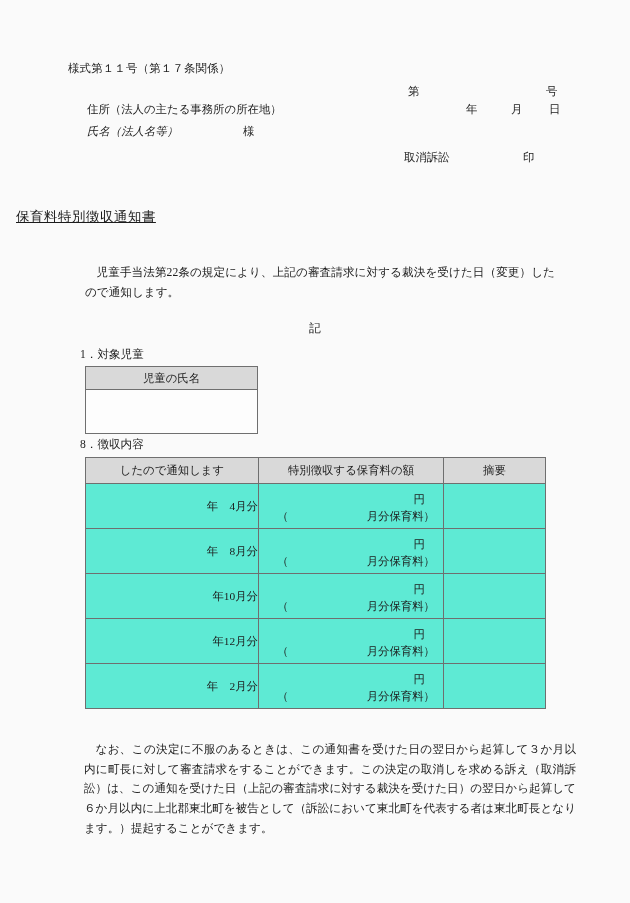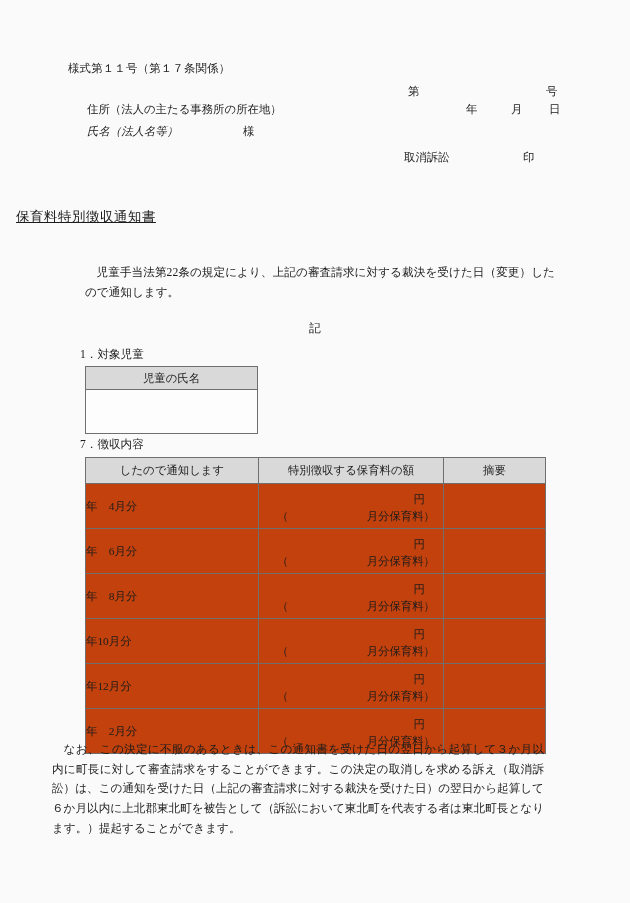--- a/index.html
+++ b/index.html
@@ -94,21 +94,21 @@
     white-space: pre;
   }
   #section-1-label { left: 80px; top: 347px; }
   #section-2-label { left: 80px; top: 437px; }
 
   
   table {
     position: absolute;
     border-collapse: collapse;
     table-layout: fixed;
-    background: #c2410c;
+    background: #5eead4;
     padding-left: 20px;
   }
   table td, table th {
     border: 1px solid #6f6f6f;
     font-weight: normal;
     font-size: 11.4px;
     padding: 0;
   }
   .hdr-cell {
     background: #d9d9d9;
@@ -139,21 +139,21 @@
   .col-date  { width: 173px; }
   .col-amt   { width: 185px; }
   .col-note  { width: 102px; }
 
   #collection-table tbody td {
     height: 44px;
     vertical-align: middle;
   }
 
   .cell-date {
-    text-align: left;
+    text-align: right;
     font-size: 11.4px;
   }
 
   .amt-inner {
     position: relative;
     height: 44px;
     width: 100%;
     box-sizing: border-box;
   }
   .amt-yen {
@@ -171,21 +171,21 @@
   .amt-paren-close {
     position: absolute;
     right: 8px;
     top: 25px;
     font-size: 11.4px;
   }
 
   
   #footer-paragraph {
     position: absolute;
-    left: 52px;
+    left: 84px;
     top: 740px;
     width: 492px;
     font-size: 11.6px;
     line-height: 1.70;
     text-align: justify;
     text-indent: 1em;
     text-justify: inter-ideograph;
   }
 </style>
 </head>
@@ -224,21 +224,21 @@
         <th class="hdr-cell">児童の氏名</th>
       </tr>
     </thead>
     <tbody>
       <tr>
         <td class="body-cell"></td>
       </tr>
     </tbody>
   </table>
 
-  <div class="section-label" id="section-2-label">7．徴収内容</div>
+  <div class="section-label" id="section-2-label">8．徴収内容</div>
 
   <table id="collection-table">
     <colgroup>
       <col class="col-date">
       <col class="col-amt">
       <col class="col-note">
     </colgroup>
     <thead>
       <tr>
         <th class="hdr-cell">したので通知します</th>
@@ -252,31 +252,20 @@
         <td>
           <div class="amt-inner">
             <span class="amt-yen">円</span>
             <span class="amt-paren-open">（</span>
             <span class="amt-paren-close">月分保育料）</span>
           </div>
         </td>
         <td></td>
       </tr>
 
-      <tr>
-        <td class="cell-date">年　6月分</td>
-        <td>
-          <div class="amt-inner">
-            <span class="amt-yen">円</span>
-            <span class="amt-paren-open">（</span>
-            <span class="amt-paren-close">月分保育料）</span>
-          </div>
-        </td>
-        <td></td>
-      </tr>
 
       <tr>
         <td class="cell-date">年　8月分</td>
         <td>
           <div class="amt-inner">
             <span class="amt-yen">円</span>
             <span class="amt-paren-open">（</span>
             <span class="amt-paren-close">月分保育料）</span>
           </div>
         </td>

